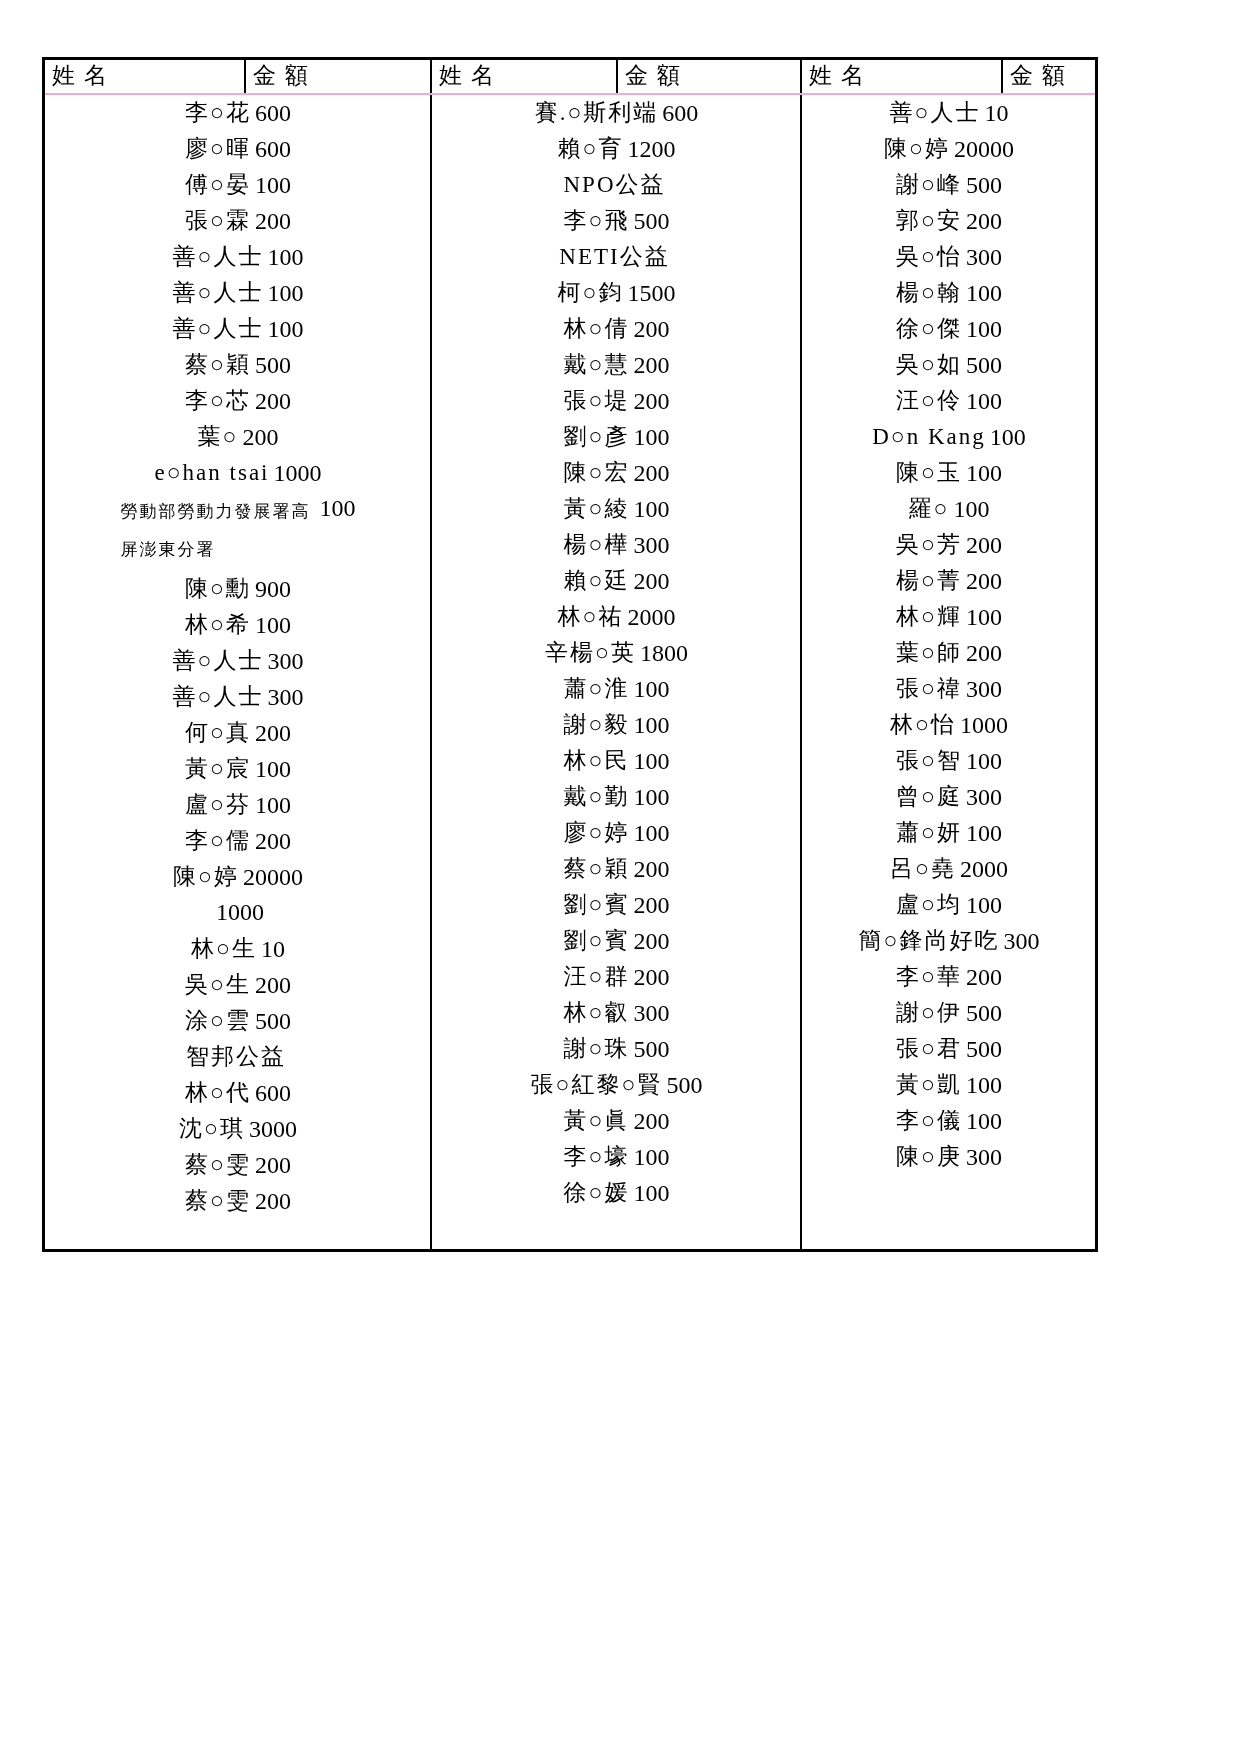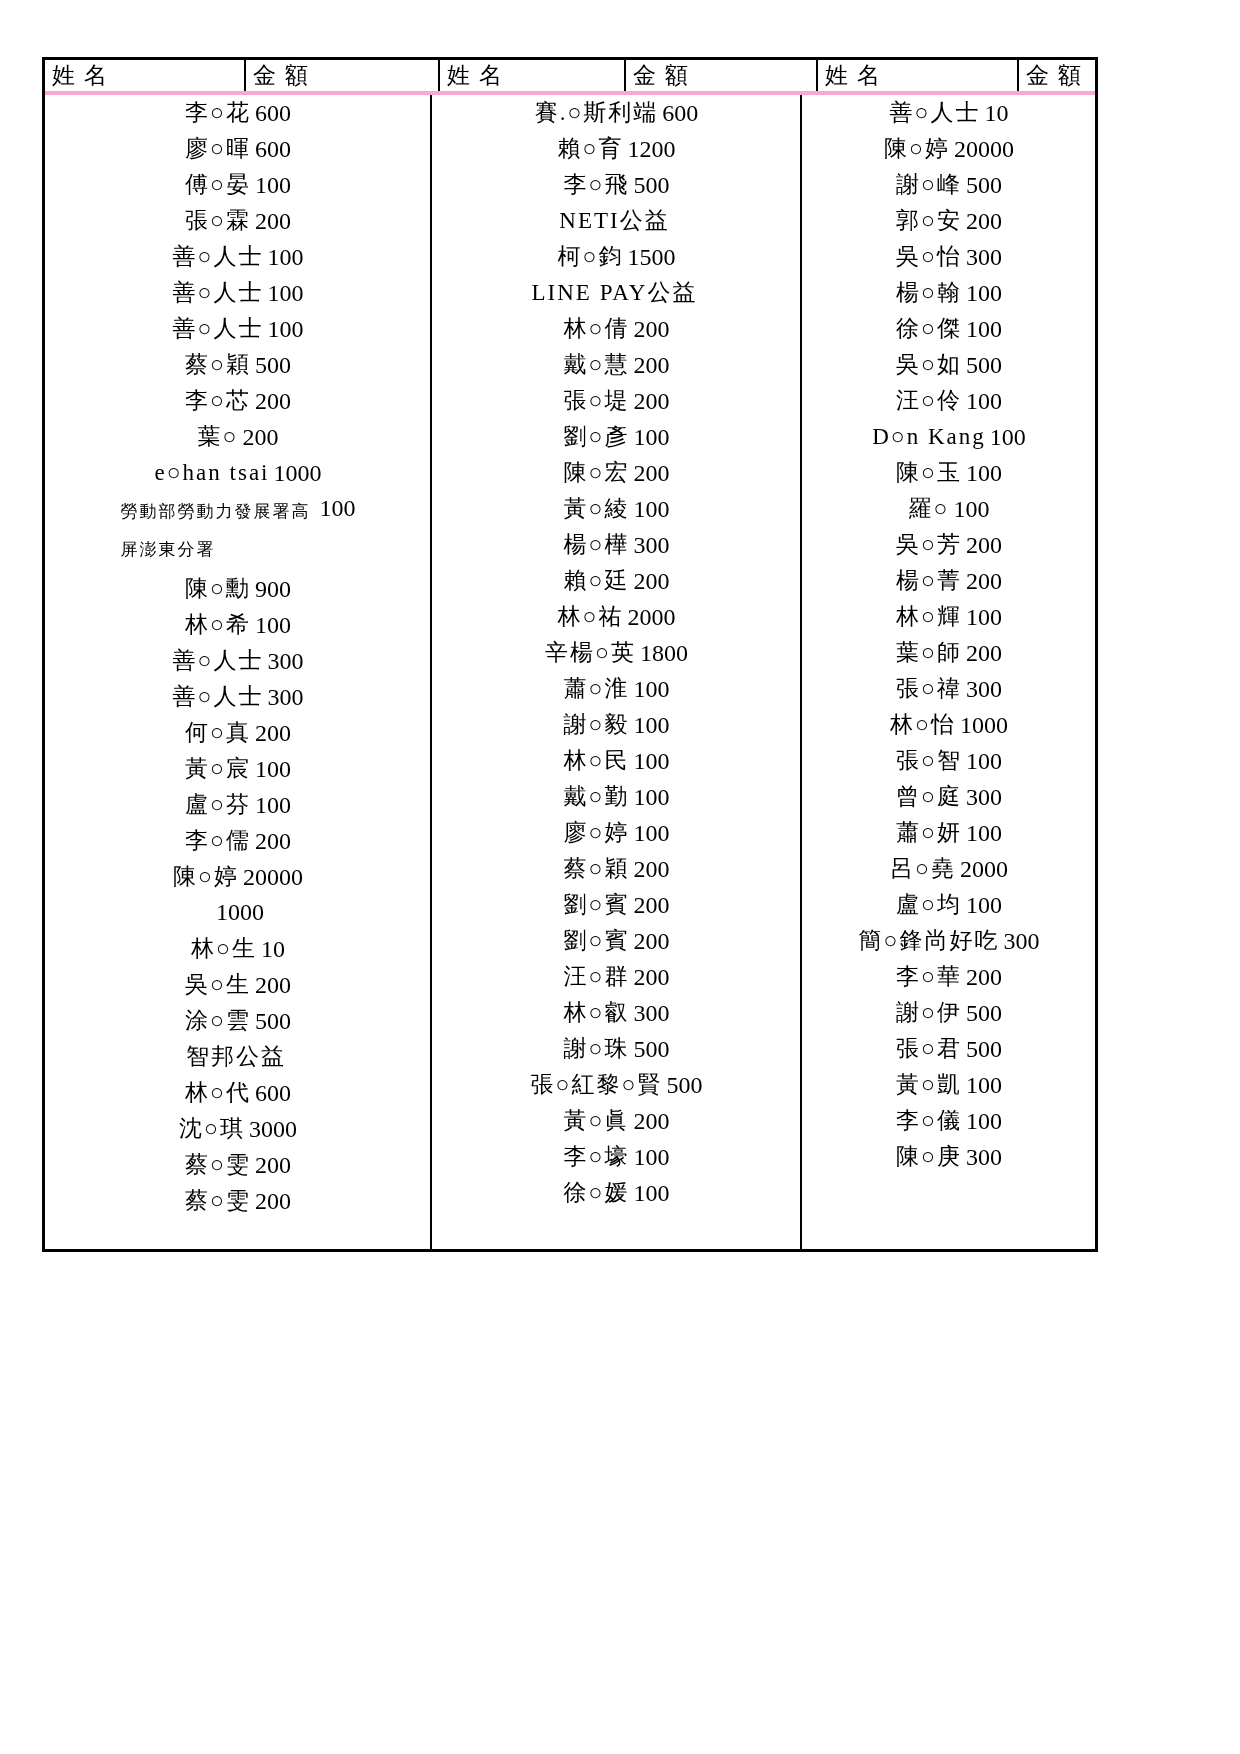--- a/index.html
+++ b/index.html
@@ -10,21 +10,21 @@
     width:1240px; height:1754px;
     background:#fff;
     overflow:hidden;
   }
   .donation-table {
     position:absolute; left:42px; top:57px;
     width:1056px;
     border:3px solid #000;
     background:#fff;
   }
-  .thead { display:flex; height:35px; border-bottom:4px solid #f9a8d4;gap:8px; }
+  .thead { display:flex; height:35px; border-bottom:2px solid #f9a8d4; }
   .hgroup { display:flex; }
   .hgroup.g1 { width:385px; }
   .hgroup.g2 { width:370px; border-left:2px solid #000; }
   .hgroup.g3 { width:295px; border-left:2px solid #000; }
   .hcell {
     font-size:23px; line-height:32px;
     letter-spacing:9px; padding-left:7px;
     overflow:hidden; white-space:nowrap;
   }
   .hcell.name-h.w1 { width:201px; border-right:2px solid #000; }
@@ -201,34 +201,34 @@
       <div class="col-group g2">
           <div class="row">
             <span class="name">賽.○斯利端</span>
             <span class="amount">600</span>
           </div>
           <div class="row">
             <span class="name">賴○育</span>
             <span class="amount">1200</span>
           </div>
           <div class="row">
+            <span class="name">NPO公益</span>
+            <span class="amount"></span>
+          </div>
+          <div class="row">
             <span class="name">李○飛</span>
             <span class="amount">500</span>
           </div>
           <div class="row">
             <span class="name">NETI公益</span>
             <span class="amount"></span>
           </div>
           <div class="row">
             <span class="name">柯○鈞</span>
             <span class="amount">1500</span>
-          </div>
-          <div class="row">
-            <span class="name">LINE PAY公益</span>
-            <span class="amount"></span>
           </div>
           <div class="row">
             <span class="name">林○倩</span>
             <span class="amount">200</span>
           </div>
           <div class="row">
             <span class="name">戴○慧</span>
             <span class="amount">200</span>
           </div>
           <div class="row">

